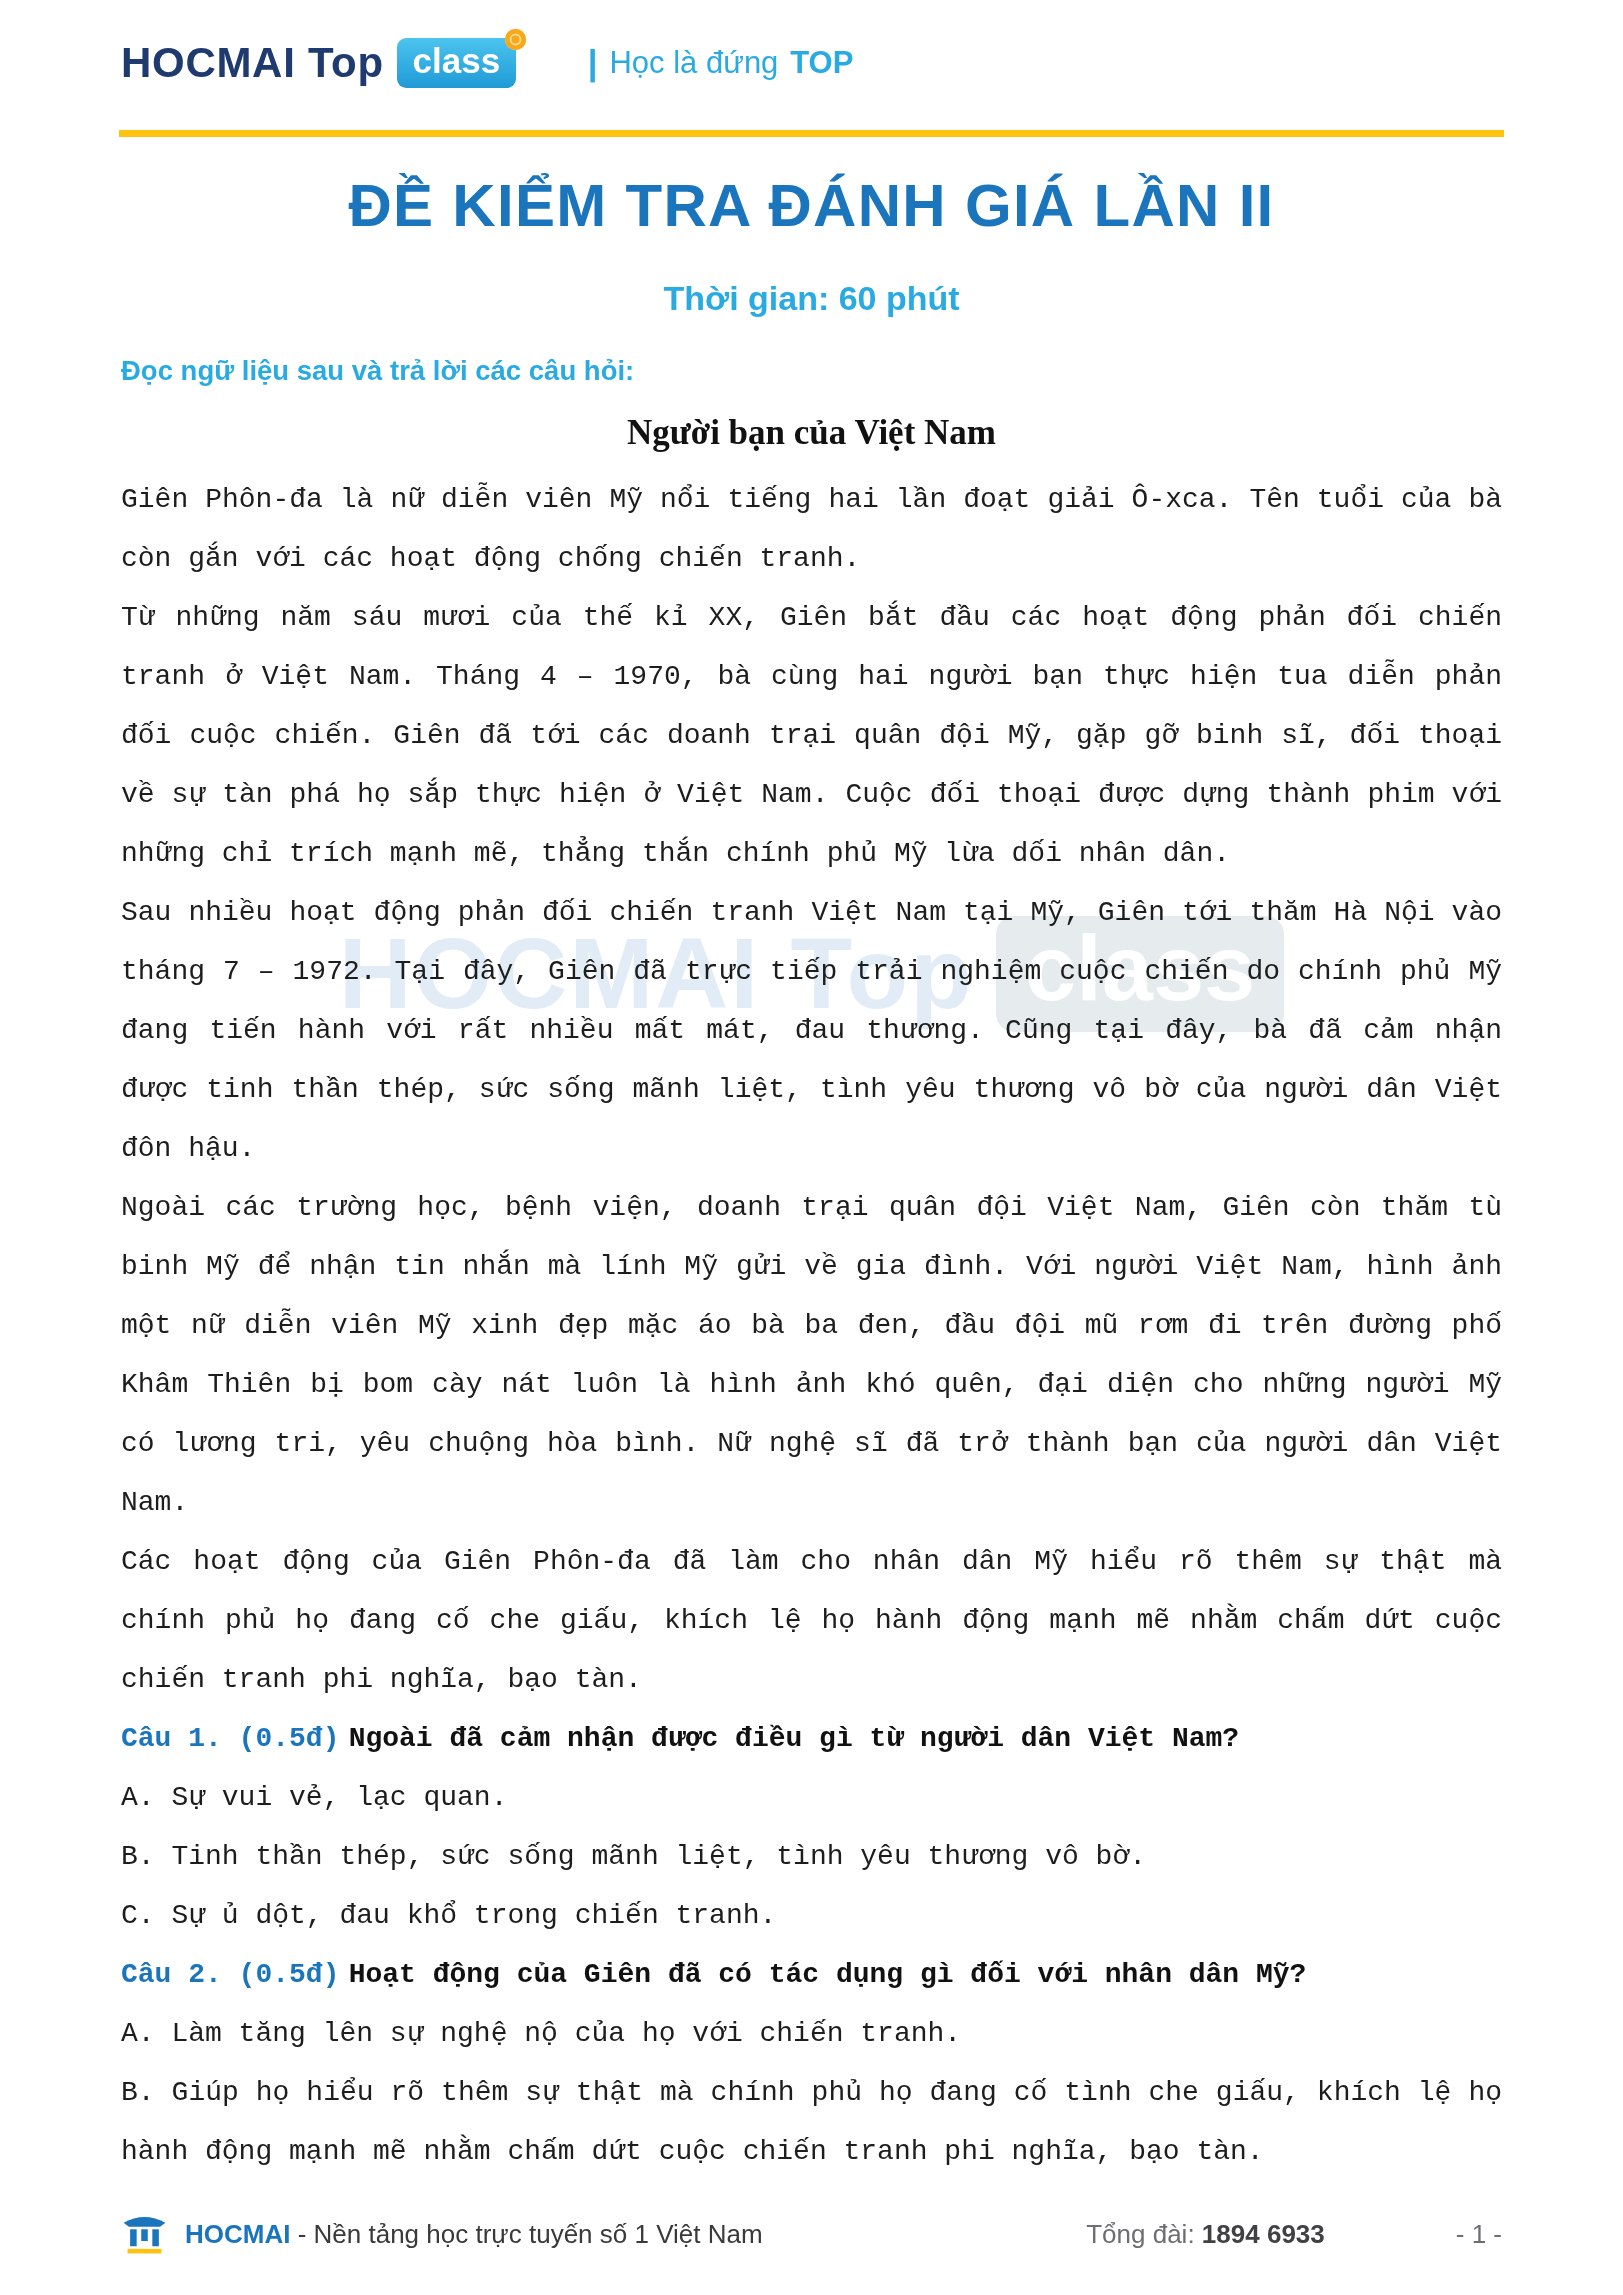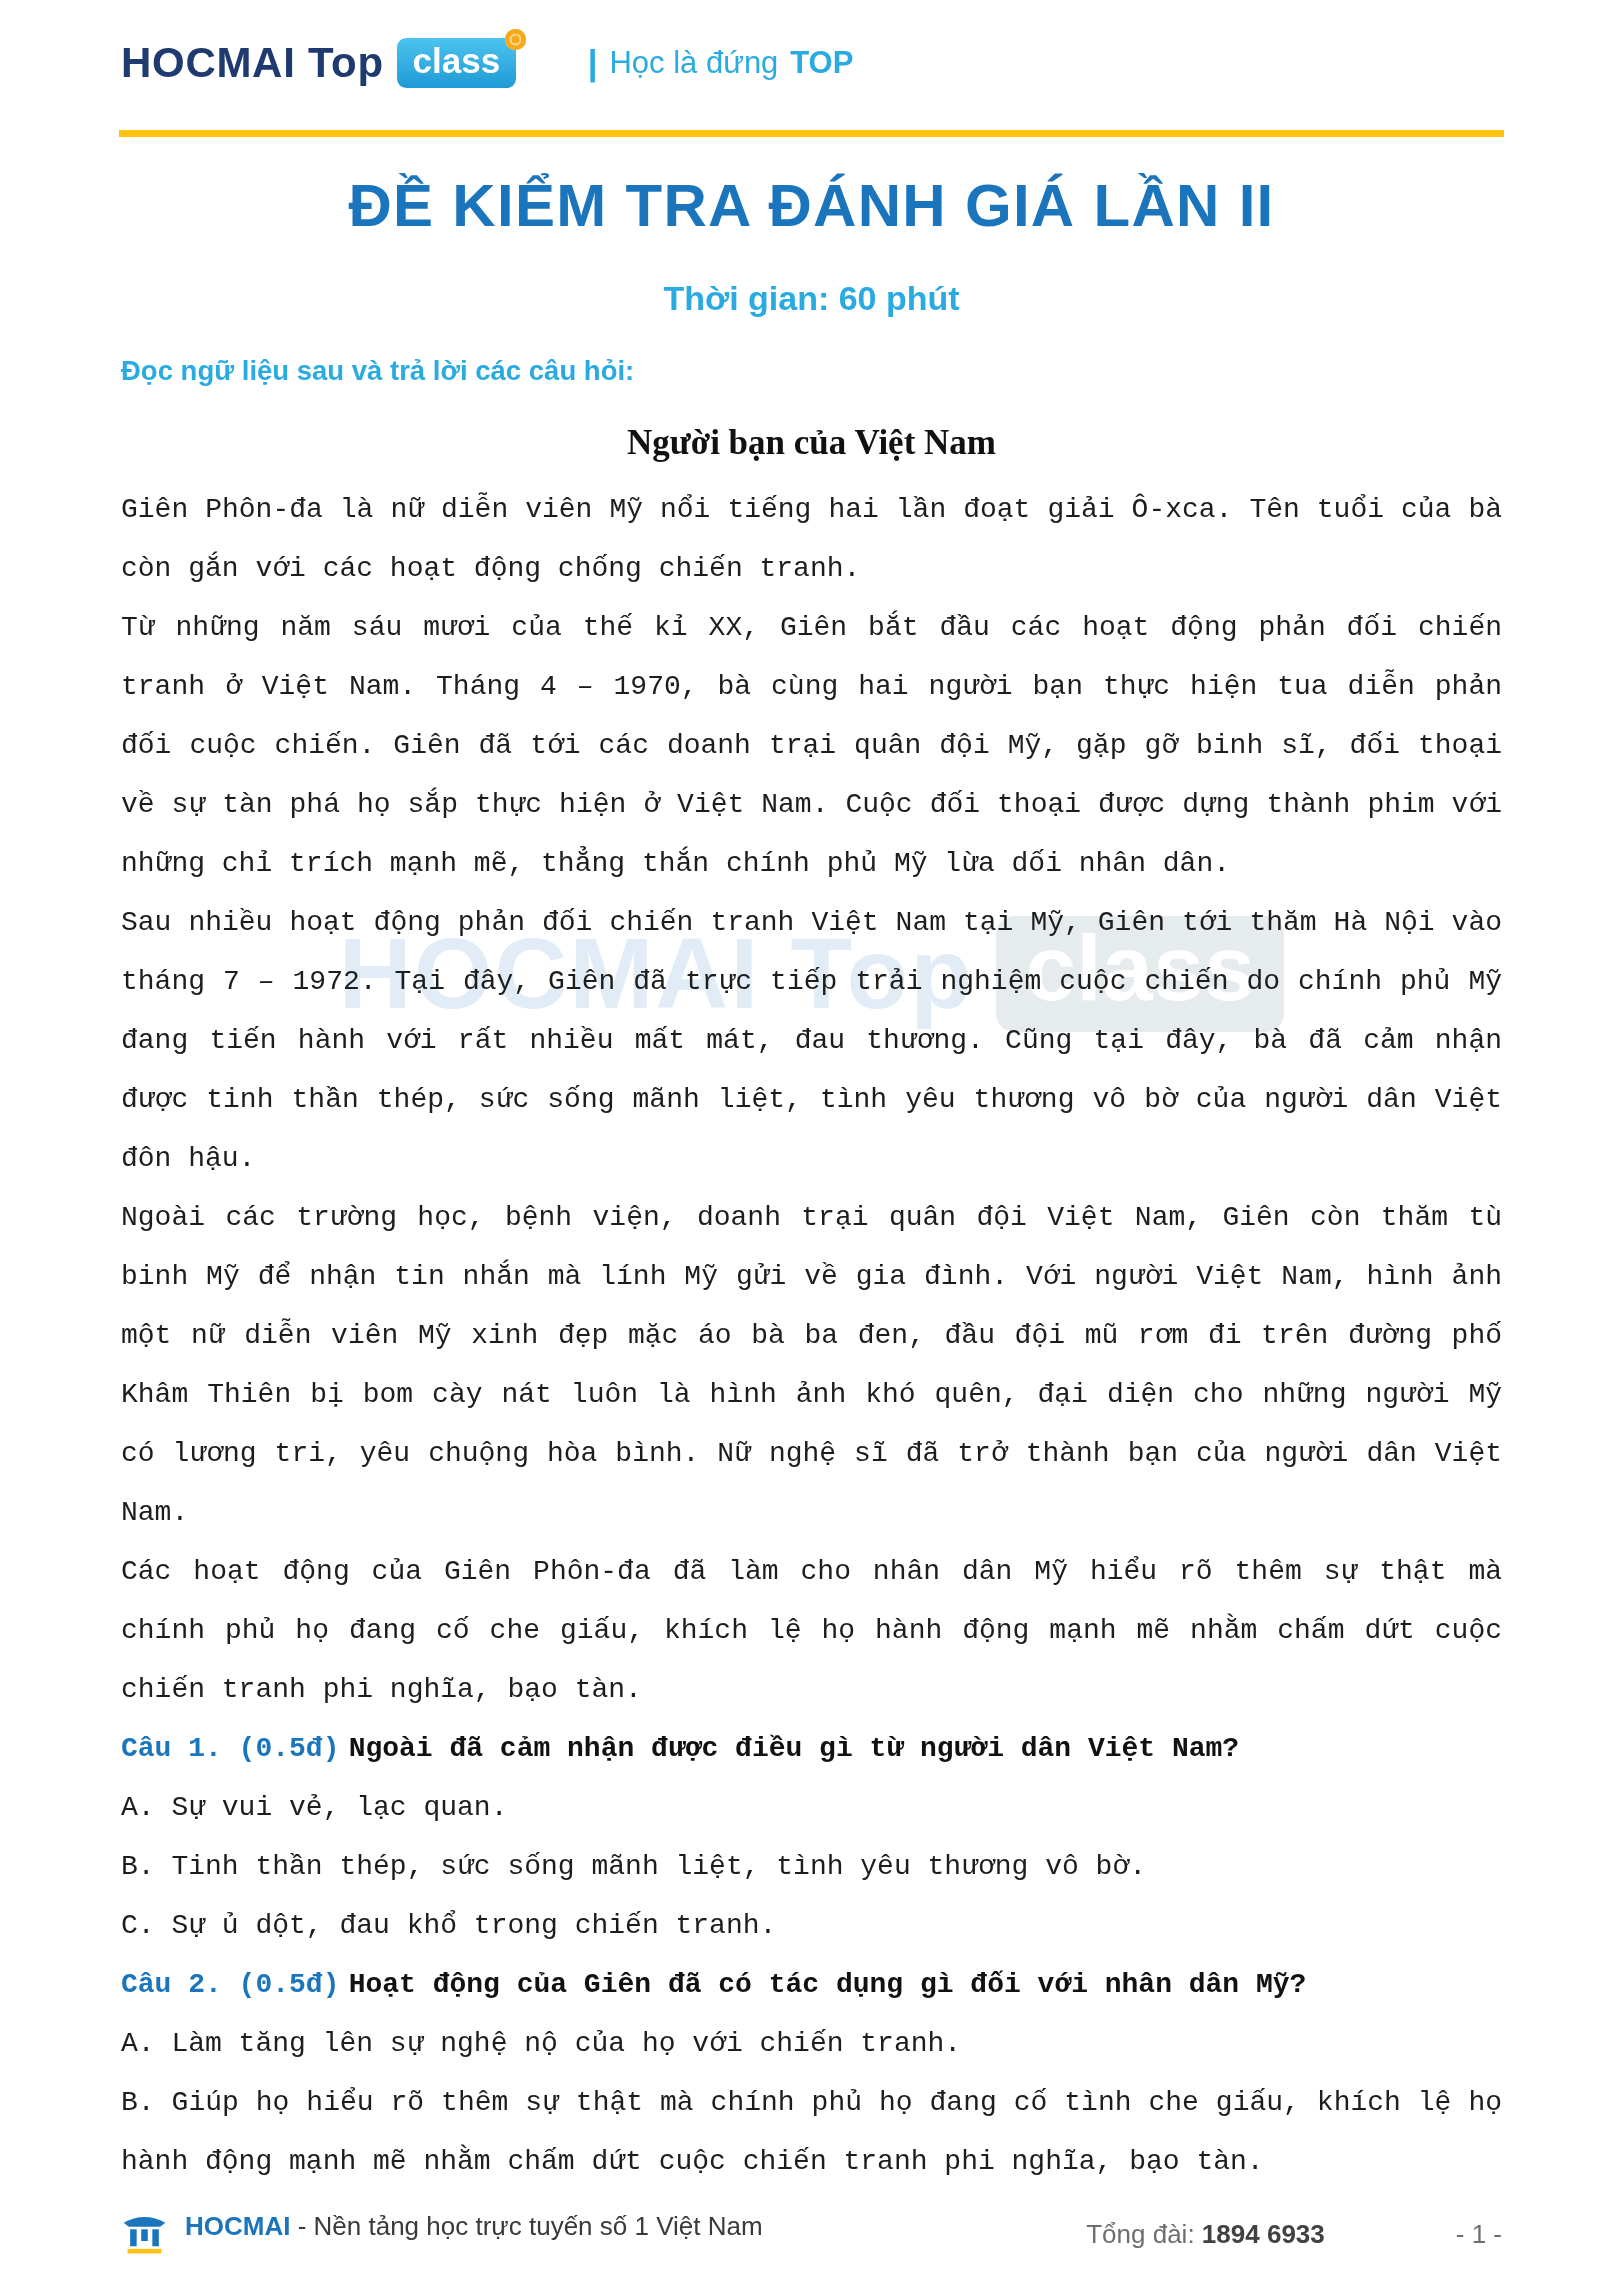--- a/index.html
+++ b/index.html
@@ -56,41 +56,41 @@
   
   .main { position: relative; z-index: 1; padding: 0 121px; }
   .title {
     margin-top: 34px; text-align: center;
     color: #1b75bc; font-size: 60px; font-weight: bold; letter-spacing: 1.3px;
   }
   .duration { margin-top: 39px; text-align: center; color: #29abe2; font-size: 34px; font-weight: bold; }
   .section  { margin-top: 35px; color: #1b75bc; font-size: 38px; font-weight: bold; }
   .instruction { margin-top: 37px; color: #29abe2; font-size: 27.5px; font-weight: bold; }
   .reading-title {
-    margin-top: 36px; text-align: center;
+    margin-top: 26px; text-align: center;
     font-family: "Liberation Serif", serif; font-size: 35px; font-weight: bold; color: #111111;
   }
   .body-text {
     margin-top: 17px;
     font-family: "Liberation Serif", serif;
     font-size: 28px; line-height: 59px; color: #1d1d1d;
   }
   .body-text p { margin: 0; font-family: Liberation Mono, monospace; }
   .para { text-align: justify; }
   .attribution { text-align: right; }
   .q-label { color: #1b75bc; font-weight: bold; margin-right: 9.2px; }
   .q-text { font-weight: bold; color: #111111; }
 
   
   .footer {
     position: absolute; left: 121px; right: 121px; bottom: 37px;
     display: flex; align-items: center;
     font-size: 26px; color: #3a3a3a;
   }
-  .f-left { display: flex; align-items: flex-start; gap: 17px; flex: 1; }
+  .f-left { display: flex; align-items: center; gap: 17px; flex: 1; }
   .f-brand { color: #1b75bc; font-weight: bold; }
   .f-hotline { color: #6d6e71; margin-right: 131px; }
   .f-hotline b { color: #414042; }
   .f-page { color: #6d6e71; }
 </style>
 </head>
 <body>
 
 <div class="page">
 

